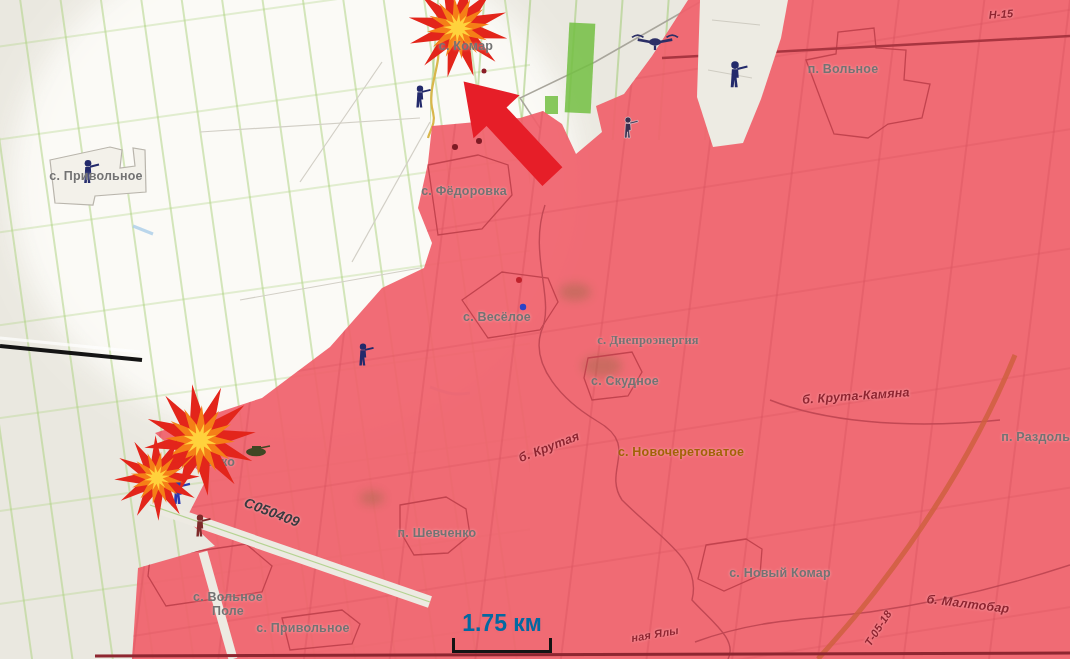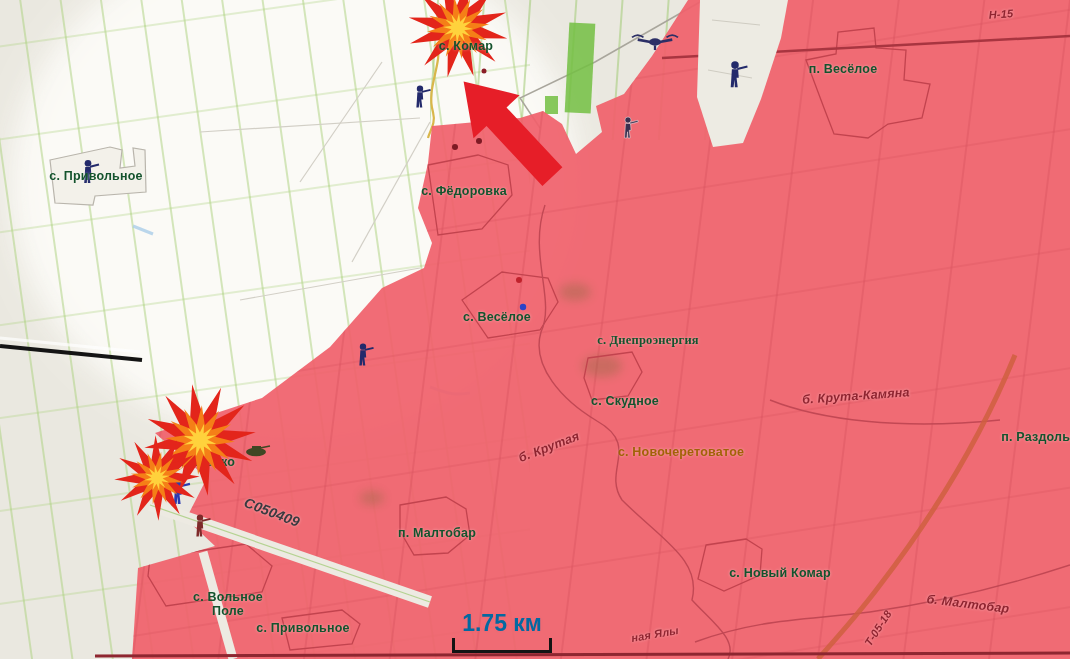--- a/index.html
+++ b/index.html
@@ -7,21 +7,21 @@
     position:relative;width:1070px;height:659px;overflow:hidden;
     background:#eae8e0;font-family:"Liberation Sans",sans-serif;
   }
   #stage svg.base{position:absolute;inset:0;}
   .overlay-svg{position:absolute;z-index:6;}
   
   .ml{
     position:absolute;z-index:4;white-space:nowrap;
     transform:translate(-50%,-50%);
     font:700 12.5px "Liberation Sans",sans-serif;
-    color:#14532d;letter-spacing:.2px;
+    color:#737373;letter-spacing:.2px;
     text-shadow:0 0 3px rgba(255,255,255,.45);
   }
   .ml.red{color:#8f2430;}
   .ml.ital{font-style:italic;}
   .ml.small{font-size:11px;}
   .ml.wrap{white-space:normal;width:88px;text-align:center;line-height:1.12;}
   .scalebar{
     position:absolute;z-index:7;left:452px;top:610px;width:100px;text-align:center;
   }
   .scalebar .txt{
@@ -199,32 +199,32 @@
     <defs>
       <g id="burst2">
         <polygon fill="#e3251b" points="45,0 19.3,5.2 39,22.5 14.1,14.1 22.5,39 5.2,19.3 0,45 -5.2,19.3 -22.5,39 -14.1,14.1 -39,22.5 -19.3,5.2 -45,0 -19.3,-5.2 -39,-22.5 -14.1,-14.1 -22.5,-39 -5.2,-19.3 0,-45 5.2,-19.3 22.5,-39 14.1,14.1 39,-22.5 19.3,-5.2"></polygon>
       </g>
     </defs>
     <use href="#burst" transform="translate(95,80) scale(1.25) rotate(-8)"></use>
     <use href="#burst" transform="translate(52,118) scale(0.95) rotate(28)"></use>
   </svg>
 
   <div class="ml" style="left:466px;top:46px;">с. Комар</div>
-  <div class="ml" style="left:843px;top:69px;">п. Весёлое</div>
+  <div class="ml" style="left:843px;top:69px;">п. Вольное</div>
   <div class="ml red ital small" style="left:1001px;top:14px;transform:translate(-50%,-50%) rotate(-4deg);">Н-15</div>
   <div class="ml" style="left:96px;top:176px;">с. Привольное</div>
   <div class="ml" style="left:464px;top:191px;">с. Фёдоровка</div>
   <div class="ml" style="left:497px;top:289px;margin-top:28px;">с. Весёлое</div>
   <div class="ml" style="left:648px;top:340px;font-family:Liberation Serif, serif;">с. Днепроэнергия</div>
-  <div class="ml" style="left:625px;top:401px;">с. Скудное</div>
+  <div class="ml" style="left:625px;top:381px;">с. Скудное</div>
   <div class="ml red ital" style="left:856px;top:396px;transform:translate(-50%,-50%) rotate(-4deg);">б. Крута-Камяна</div>
   <div class="ml" style="left:1047px;top:437px;">п. Раздольное</div>
   <div class="ml red" style="left:681px;top:452px;color:#a16207;">с. Новочеретоватое</div>
   <div class="ml red ital" style="left:549px;top:447px;transform:translate(-50%,-50%) rotate(-21deg);">б. Крутая</div>
-  <div class="ml" style="left:437px;top:533px;">п. Малтобар</div>
+  <div class="ml" style="left:437px;top:533px;">п. Шевченко</div>
   <div class="ml" style="left:196px;top:462px;z-index:4;">с. Шевченко</div>
   <div class="ml ital" style="left:272px;top:512px;font-size:14px;color:#3a3a40;transform:translate(-50%,-50%) rotate(21deg);">С050409</div>
   <div class="ml wrap" style="left:228px;top:604px;">с. Вольное Поле</div>
   <div class="ml" style="left:303px;top:628px;">с. Привольное</div>
   <div class="ml" style="left:780px;top:573px;">с. Новый Комар</div>
   <div class="ml red ital" style="left:968px;top:604px;transform:translate(-50%,-50%) rotate(7deg);">б. Малтобар</div>
   <div class="ml red ital small" style="left:878px;top:628px;transform:translate(-50%,-50%) rotate(-57deg);">Т-05-18</div>
   <div class="ml red ital small" style="left:655px;top:634px;transform:translate(-50%,-50%) rotate(-10deg);">ная Ялы</div>
 
   <div class="scalebar">

